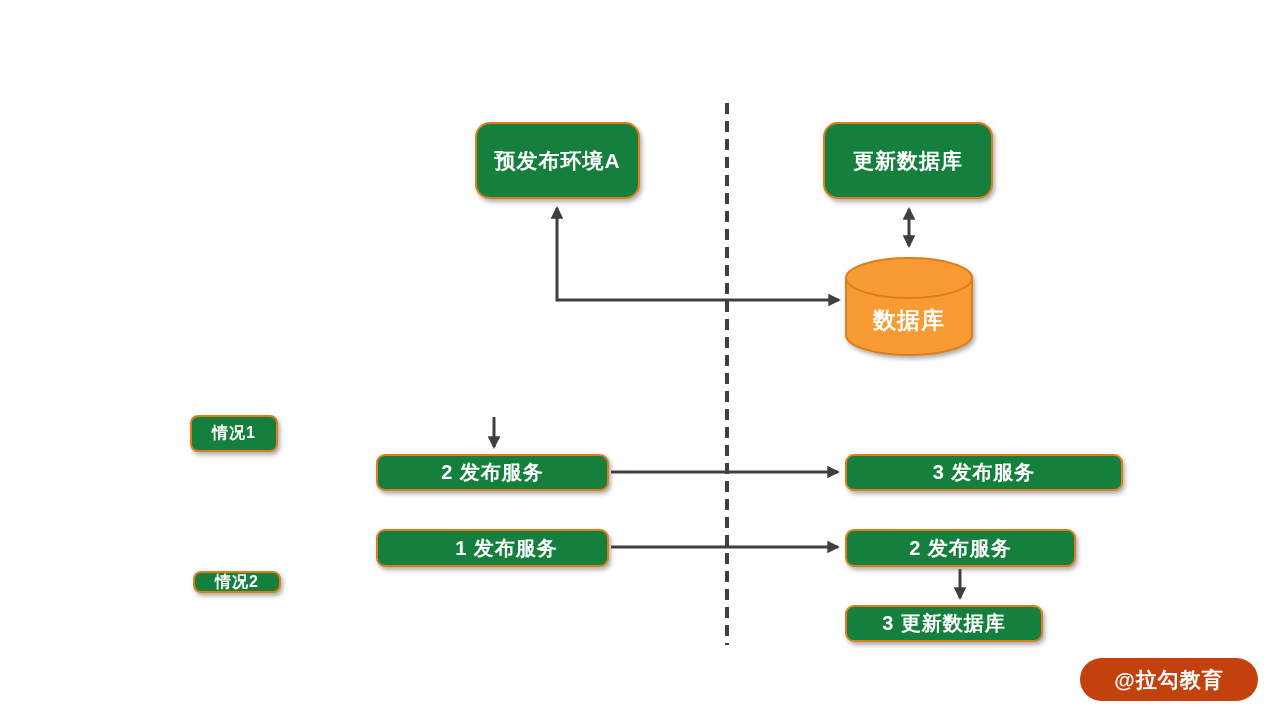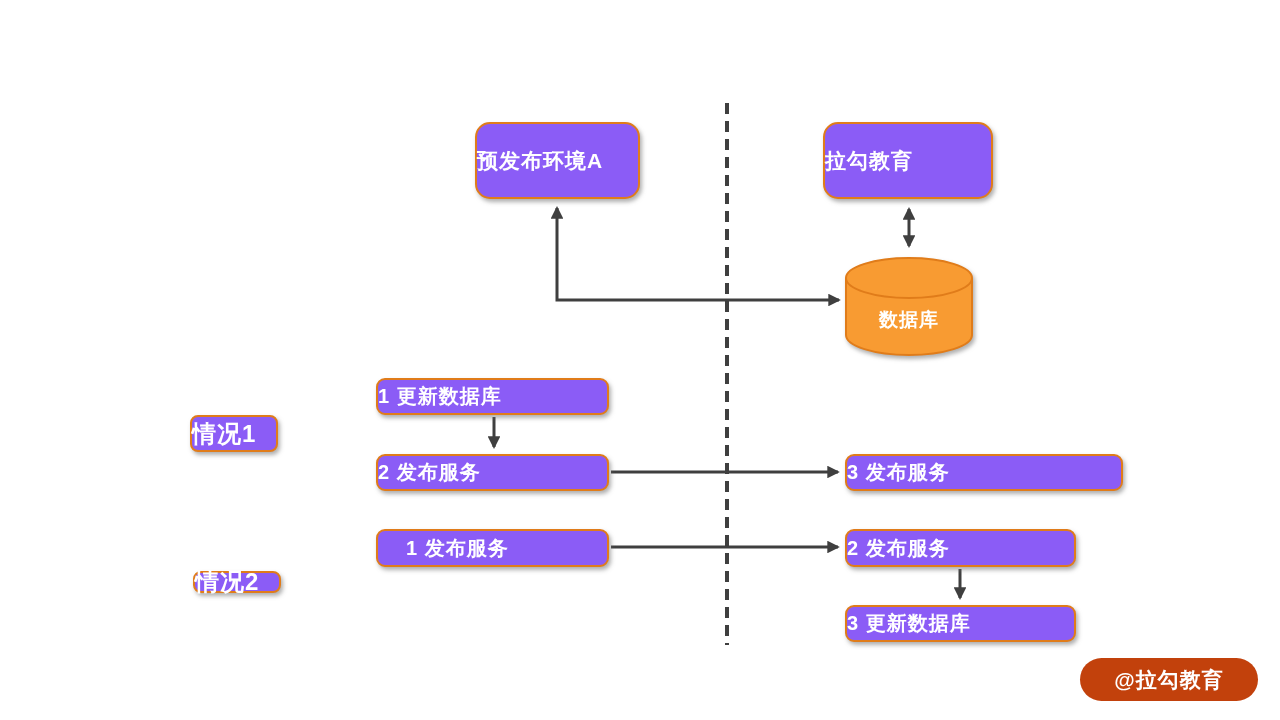--- a/index.html
+++ b/index.html
@@ -8,52 +8,52 @@
 
   .canvas { position: relative; width: 1280px; height: 720px; background: #ffffff; }
 
   svg.connectors {
     position: absolute; left: 0; top: 0; width: 1280px; height: 720px;
     pointer-events: none;
   }
 
   .node {
     position: absolute;
-    background: #8b5cf6;
+    background: #15803d;
     border: 2px solid #E07C1A;
     color: #ffffff;
     font-weight: bold;
-    display: flex; align-items: center; 
+    display: flex; align-items: center; justify-content: center;
     text-align: center;
     box-shadow: 2px 3px 4px rgba(110,110,110,0.55);
   }
 
   
   .env { border-radius: 15px; font-size: 21px; letter-spacing: 1px; }
   .env-pre   { left: 475px; top: 122px; width: 165px; height: 77px; }
   .env-prod  { left: 823px; top: 122px; width: 170px; height: 77px; }
 
   
   .step { border-radius: 9px; font-size: 20px; letter-spacing: 1px; }
   .c1-s1 { left: 376px; top: 378px; width: 233px; height: 37px; }
   .c1-s2 { left: 376px; top: 454px; width: 233px; height: 37px; }
   .c1-s3 { left: 845px; top: 454px; width: 278px; height: 37px; }
   .c2-s1 { left: 376px; top: 529px; width: 233px; height: 38px; padding-left: 28px; }
   .c2-s2 { left: 845px; top: 529px; width: 231px; height: 38px; }
-  .c2-s3 { left: 845px; top: 605px; width: 231px; height: 37px; }
+  .c2-s3 { left: 845px; top: 605px; width: 198px; height: 37px; }
 
   
-  .case-label { border-radius: 8px; font-size: 24px; letter-spacing: 1px; }
+  .case-label { border-radius: 8px; font-size: 16px; letter-spacing: 1px; }
   .case1 { left: 190px; top: 415px; width: 88px; height: 37px; }
   .case2 { left: 193px; top: 571px; width: 88px; height: 22px; }
 
   
   .db-label {
     position: absolute; left: 846px; top: 302px; width: 126px; height: 36px;
-    color: #ffffff; font-weight: bold; font-size: 19px; letter-spacing: 1px;
+    color: #ffffff; font-weight: bold; font-size: 23px; letter-spacing: 1px;
     display: flex; align-items: center; justify-content: center;
   }
 
   
   .watermark {
     position: absolute; left: 1080px; top: 658px; width: 178px; height: 43px;
     background: #c2410c; border-radius: 22px;
     color: #ffffff; font-size: 21px; font-weight: bold; letter-spacing: 1px;
     display: flex; align-items: center; justify-content: center;
   }
@@ -88,32 +88,29 @@
     <line x1="611" y1="547" x2="838" y2="547" stroke="#3F3F3F" stroke-width="3" marker-end="url(#arrow)"></line>
 
     <line x1="960" y1="569" x2="960" y2="598" stroke="#3F3F3F" stroke-width="3" marker-end="url(#arrow)"></line>
   </svg>
 
   <div class="node env env-pre">
     <span>预发布环境A</span>
   </div>
 
   <div class="node env env-prod">
-    <span>拉勾教育</span>
+    <span>更新数据库</span>
   </div>
 
   <div class="db-label">数据库</div>
 
   <div class="node case-label case1">
     <span>情况1</span>
   </div>
 
-  <div class="node step c1-s1">
-    <span>1 更新数据库</span>
-  </div>
 
   <div class="node step c1-s2">
     <span>2 发布服务</span>
   </div>
 
   <div class="node step c1-s3">
     <span>3 发布服务</span>
   </div>
 
   <div class="node case-label case2">

